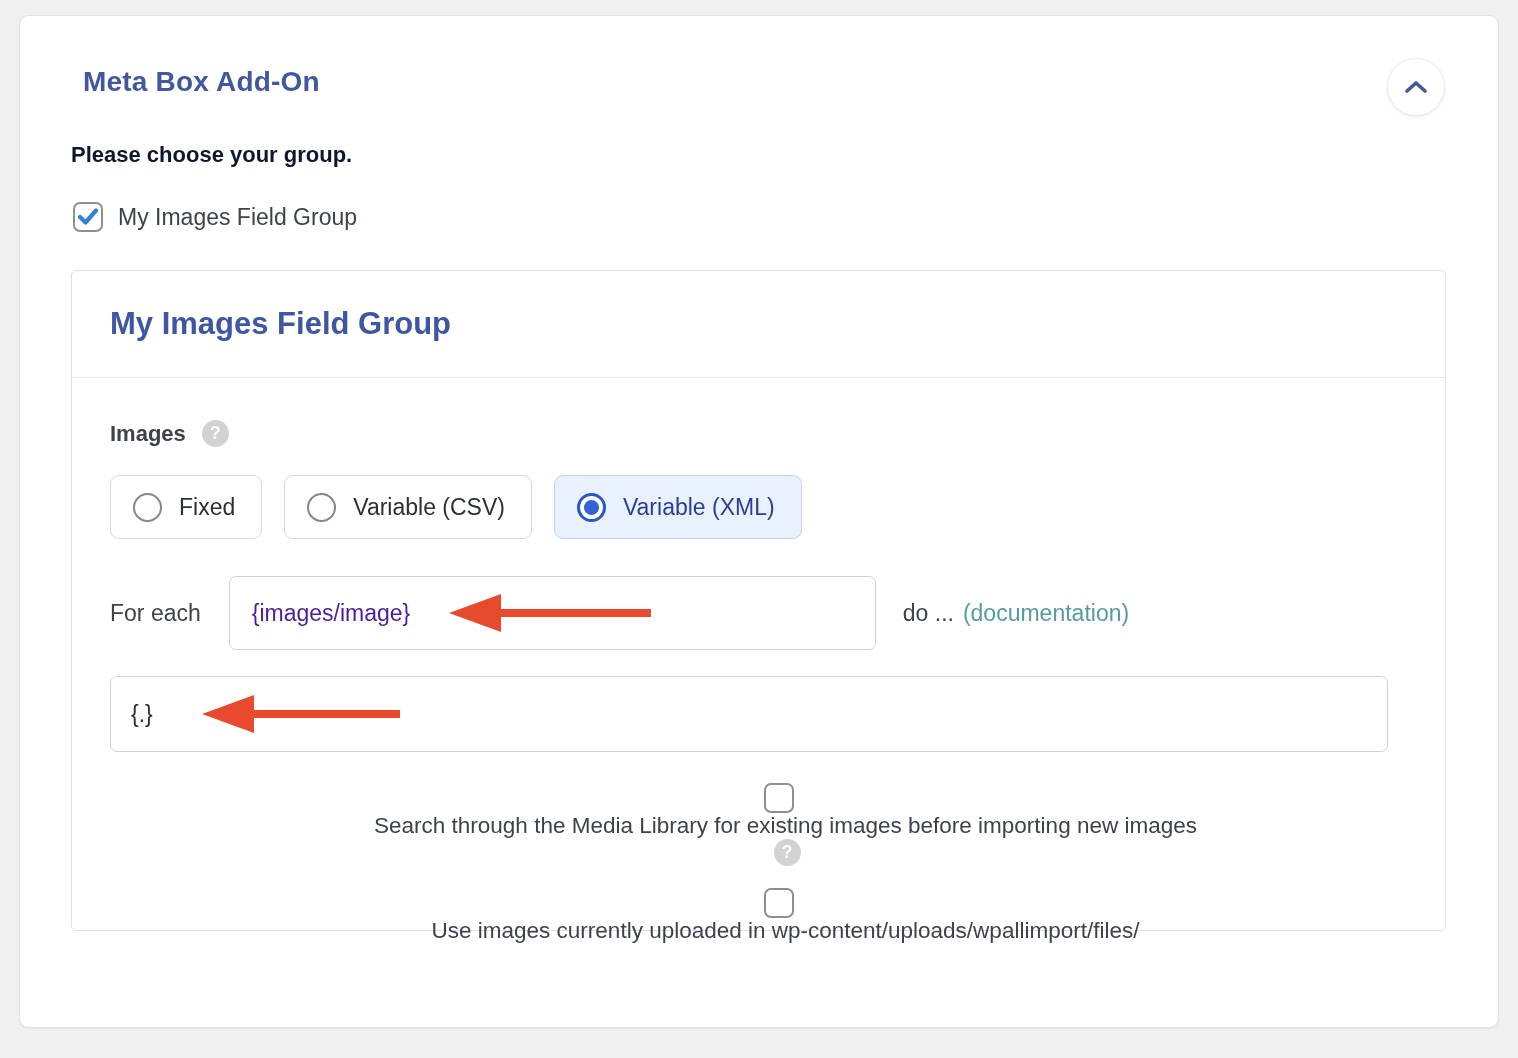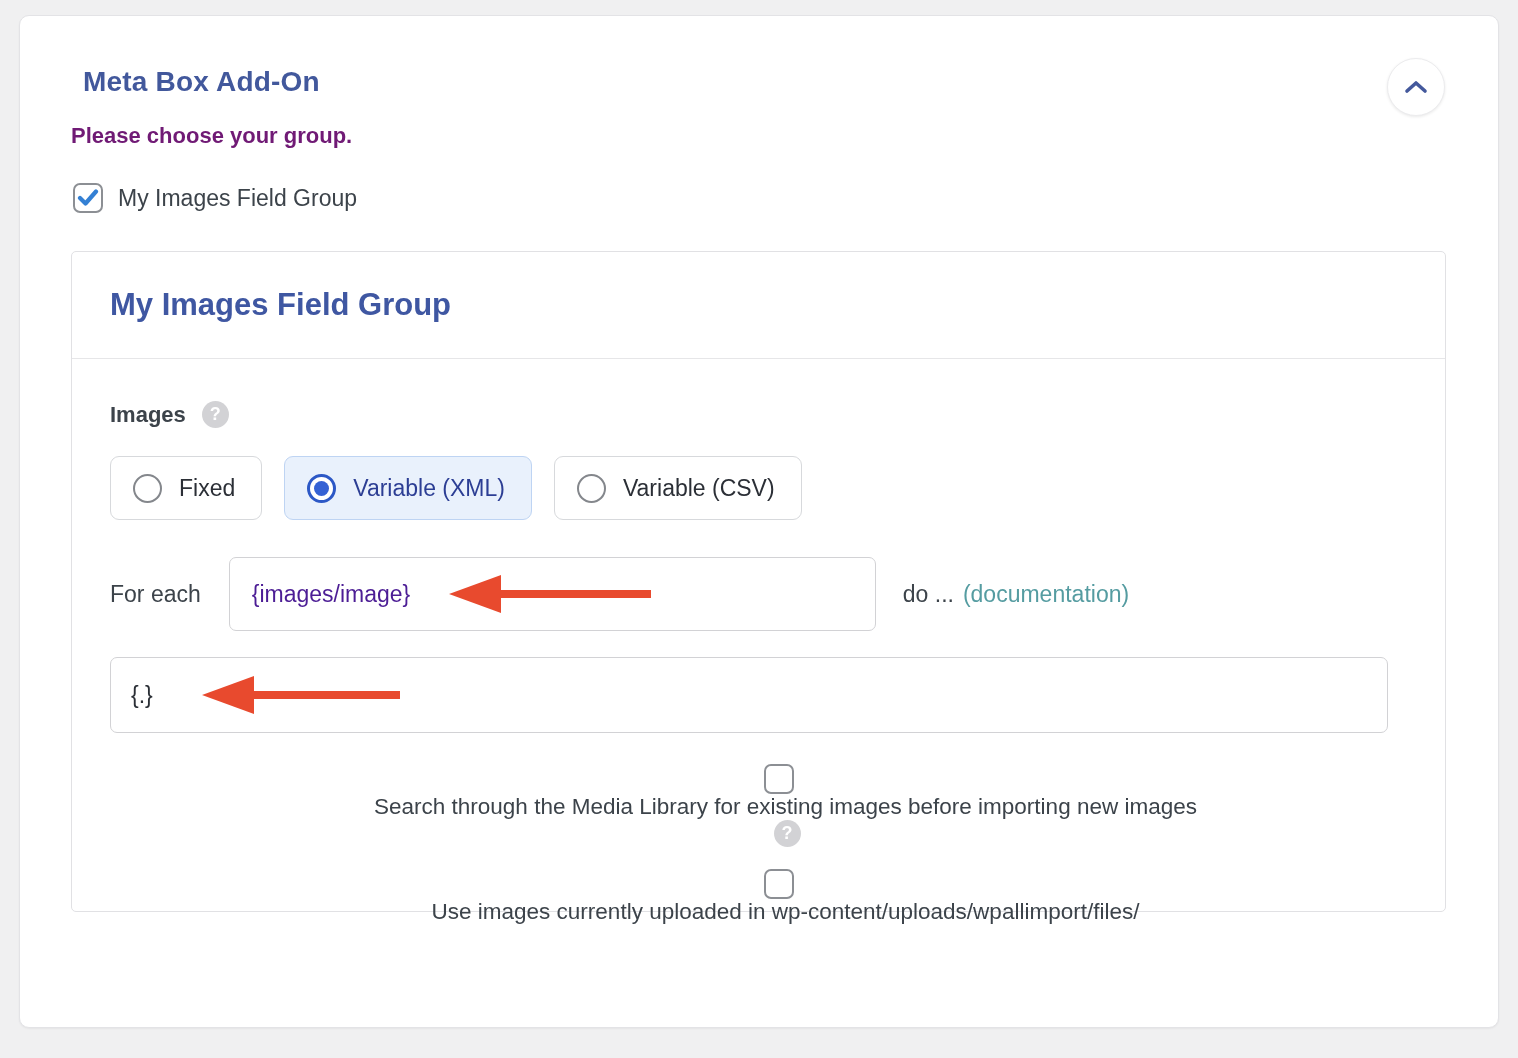--- a/index.html
+++ b/index.html
@@ -34,24 +34,24 @@
     right: 53px; top: 42px;
     width: 58px; height: 58px;
     border-radius: 50%;
     background: #ffffff;
     border: 1px solid #ececee;
     box-shadow: 0 1px 3px rgba(0,0,0,0.09);
     cursor: pointer;
     display: flex; align-items: center; justify-content: center;
   }
   .choose-group {
-    margin: 25px 0 0 51px;
+    margin: 44px 0 0 51px;
     font-size: 22px;
     font-weight: bold;
-    color: #701a75;
+    color: #0f172a;
   }
   .group-check-row {
     margin: 34px 0 0 53px;
     display: flex;
     align-items: center;
     cursor: pointer;
   }
   .checkbox {
     width: 30px; height: 30px;
     background: #fff;
@@ -249,29 +249,29 @@
       <div class="images-row">
         <span class="images-label">Images</span>
         <span class="help-icon">?</span>
       </div>
 
       <div class="radio-row">
         <div class="radio-pill">
           <span class="radio-circle"></span>
           <span class="r-label">Fixed</span>
         </div>
+        <div class="radio-pill">
+          <span class="radio-circle"></span>
+          <span class="r-label">Variable (CSV)</span>
+        </div>
         <div class="radio-pill selected">
           <span class="radio-circle">
               <span class="radio-dot"></span>
             </span>
           <span class="r-label">Variable (XML)</span>
-        </div>
-        <div class="radio-pill">
-          <span class="radio-circle"></span>
-          <span class="r-label">Variable (CSV)</span>
         </div>
       </div>
 
       <div class="foreach-row">
         <span class="foreach-label">For each</span>
         <span class="input-wrap">
           <input class="xpath-input" type="text" value="{images/image}" style="">
           <span class="arrow arrow-1" style="display:flex;">
             <svg width="202" height="40" viewBox="0 0 202 40">
               <rect x="46" y="16" width="156" height="8" fill="#e84a2e"></rect>

